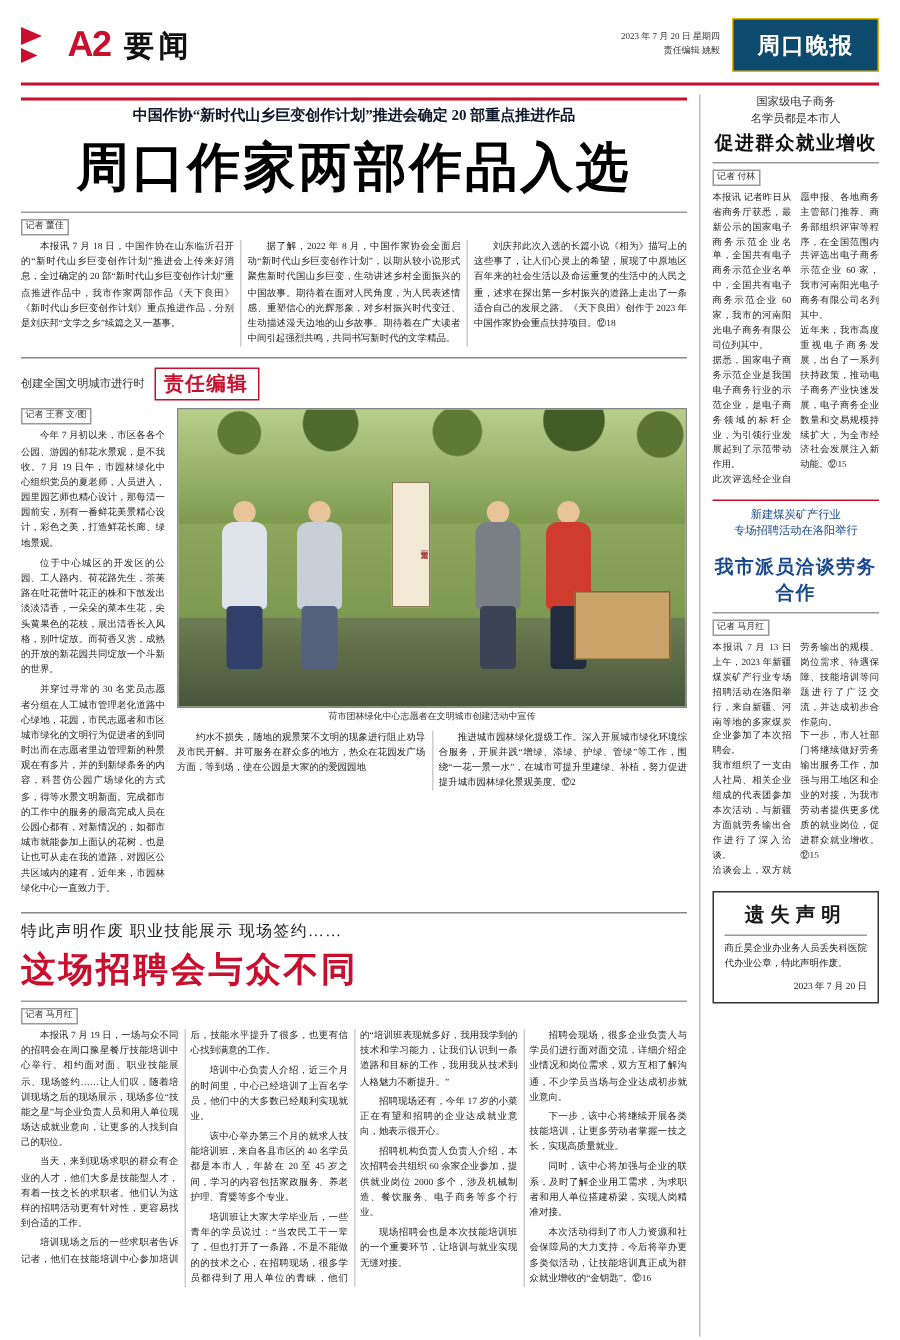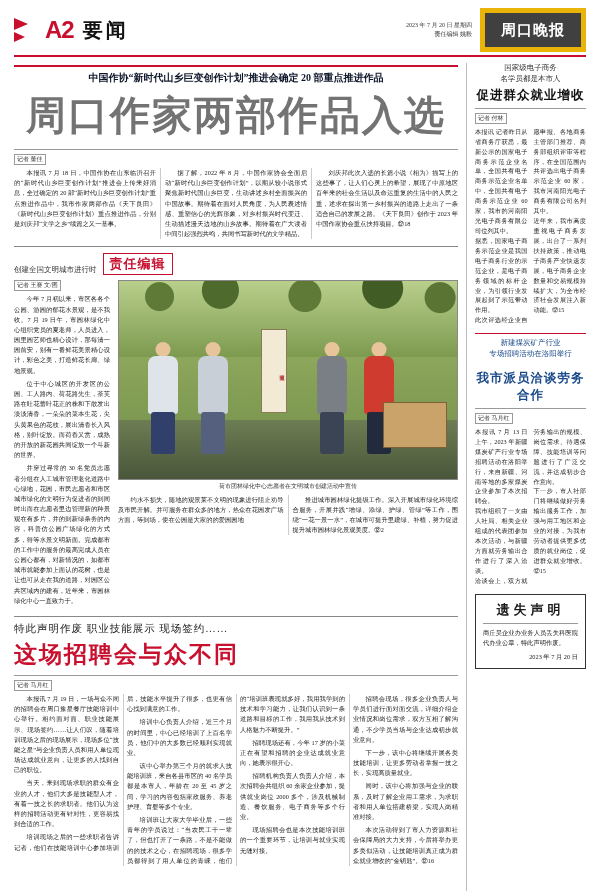--- a/index.html
+++ b/index.html
@@ -67,22 +67,22 @@
     margin-left: auto;
     text-align: right;
     font-size: 6px;
     line-height: 1.5;
     color: #333;
     padding-right: 8px;
   }
   .mast-logo {
     width: 96px;
     height: 34px;
-    border: 5px solid #eab308;
-    background: #404040;
+    border: 1px solid #eab308;
+    background: #0c4a6e;
     color: #fff;
     display: flex;
     align-items: center;
     justify-content: center;
     font-size: 15px;
     font-weight: bold;
     letter-spacing: 1px;
     font-family: "Liberation Serif", serif;
   }
 
@@ -111,26 +111,26 @@
   }
   .shoulder {
     font-size: 10px;
     font-weight: bold;
     text-align: center;
     color: #0f172a;
     letter-spacing: 0px;
     line-height: 1.3;
   }
   .headline-main {
-    font-size: 40px;
+    font-size: 35px;
     font-weight: bold;
     text-align: center;
     letter-spacing: 2px;
     margin: 4px 0 6px 0;
-    color: #737373;
+    color: #000000;
   }
   .hr-thin {
     border-top: 1px solid #999;
     margin: 4px 0;
   }
   .byline {
     font-size: 6.5px;
     color: #333;
     margin-bottom: 3px;
   }
@@ -173,21 +173,21 @@
     font-size: 6.3px;
     line-height: 1.62;
     text-align: justify;
     color: #222;
   }
   p.para { margin: 0 0 3px 0; text-indent: 2em; }
 
   
   .banner-line {
     display: flex;
-    align-items: flex-end;
+    align-items: center;
     gap: 6px;
     margin-top: 6px;
   }
   .banner-sub {
     font-size: 7.5px;
     color: #333;
     white-space: nowrap;
   }
   .banner-tag {
     border: 1.5px solid #c8102e;

